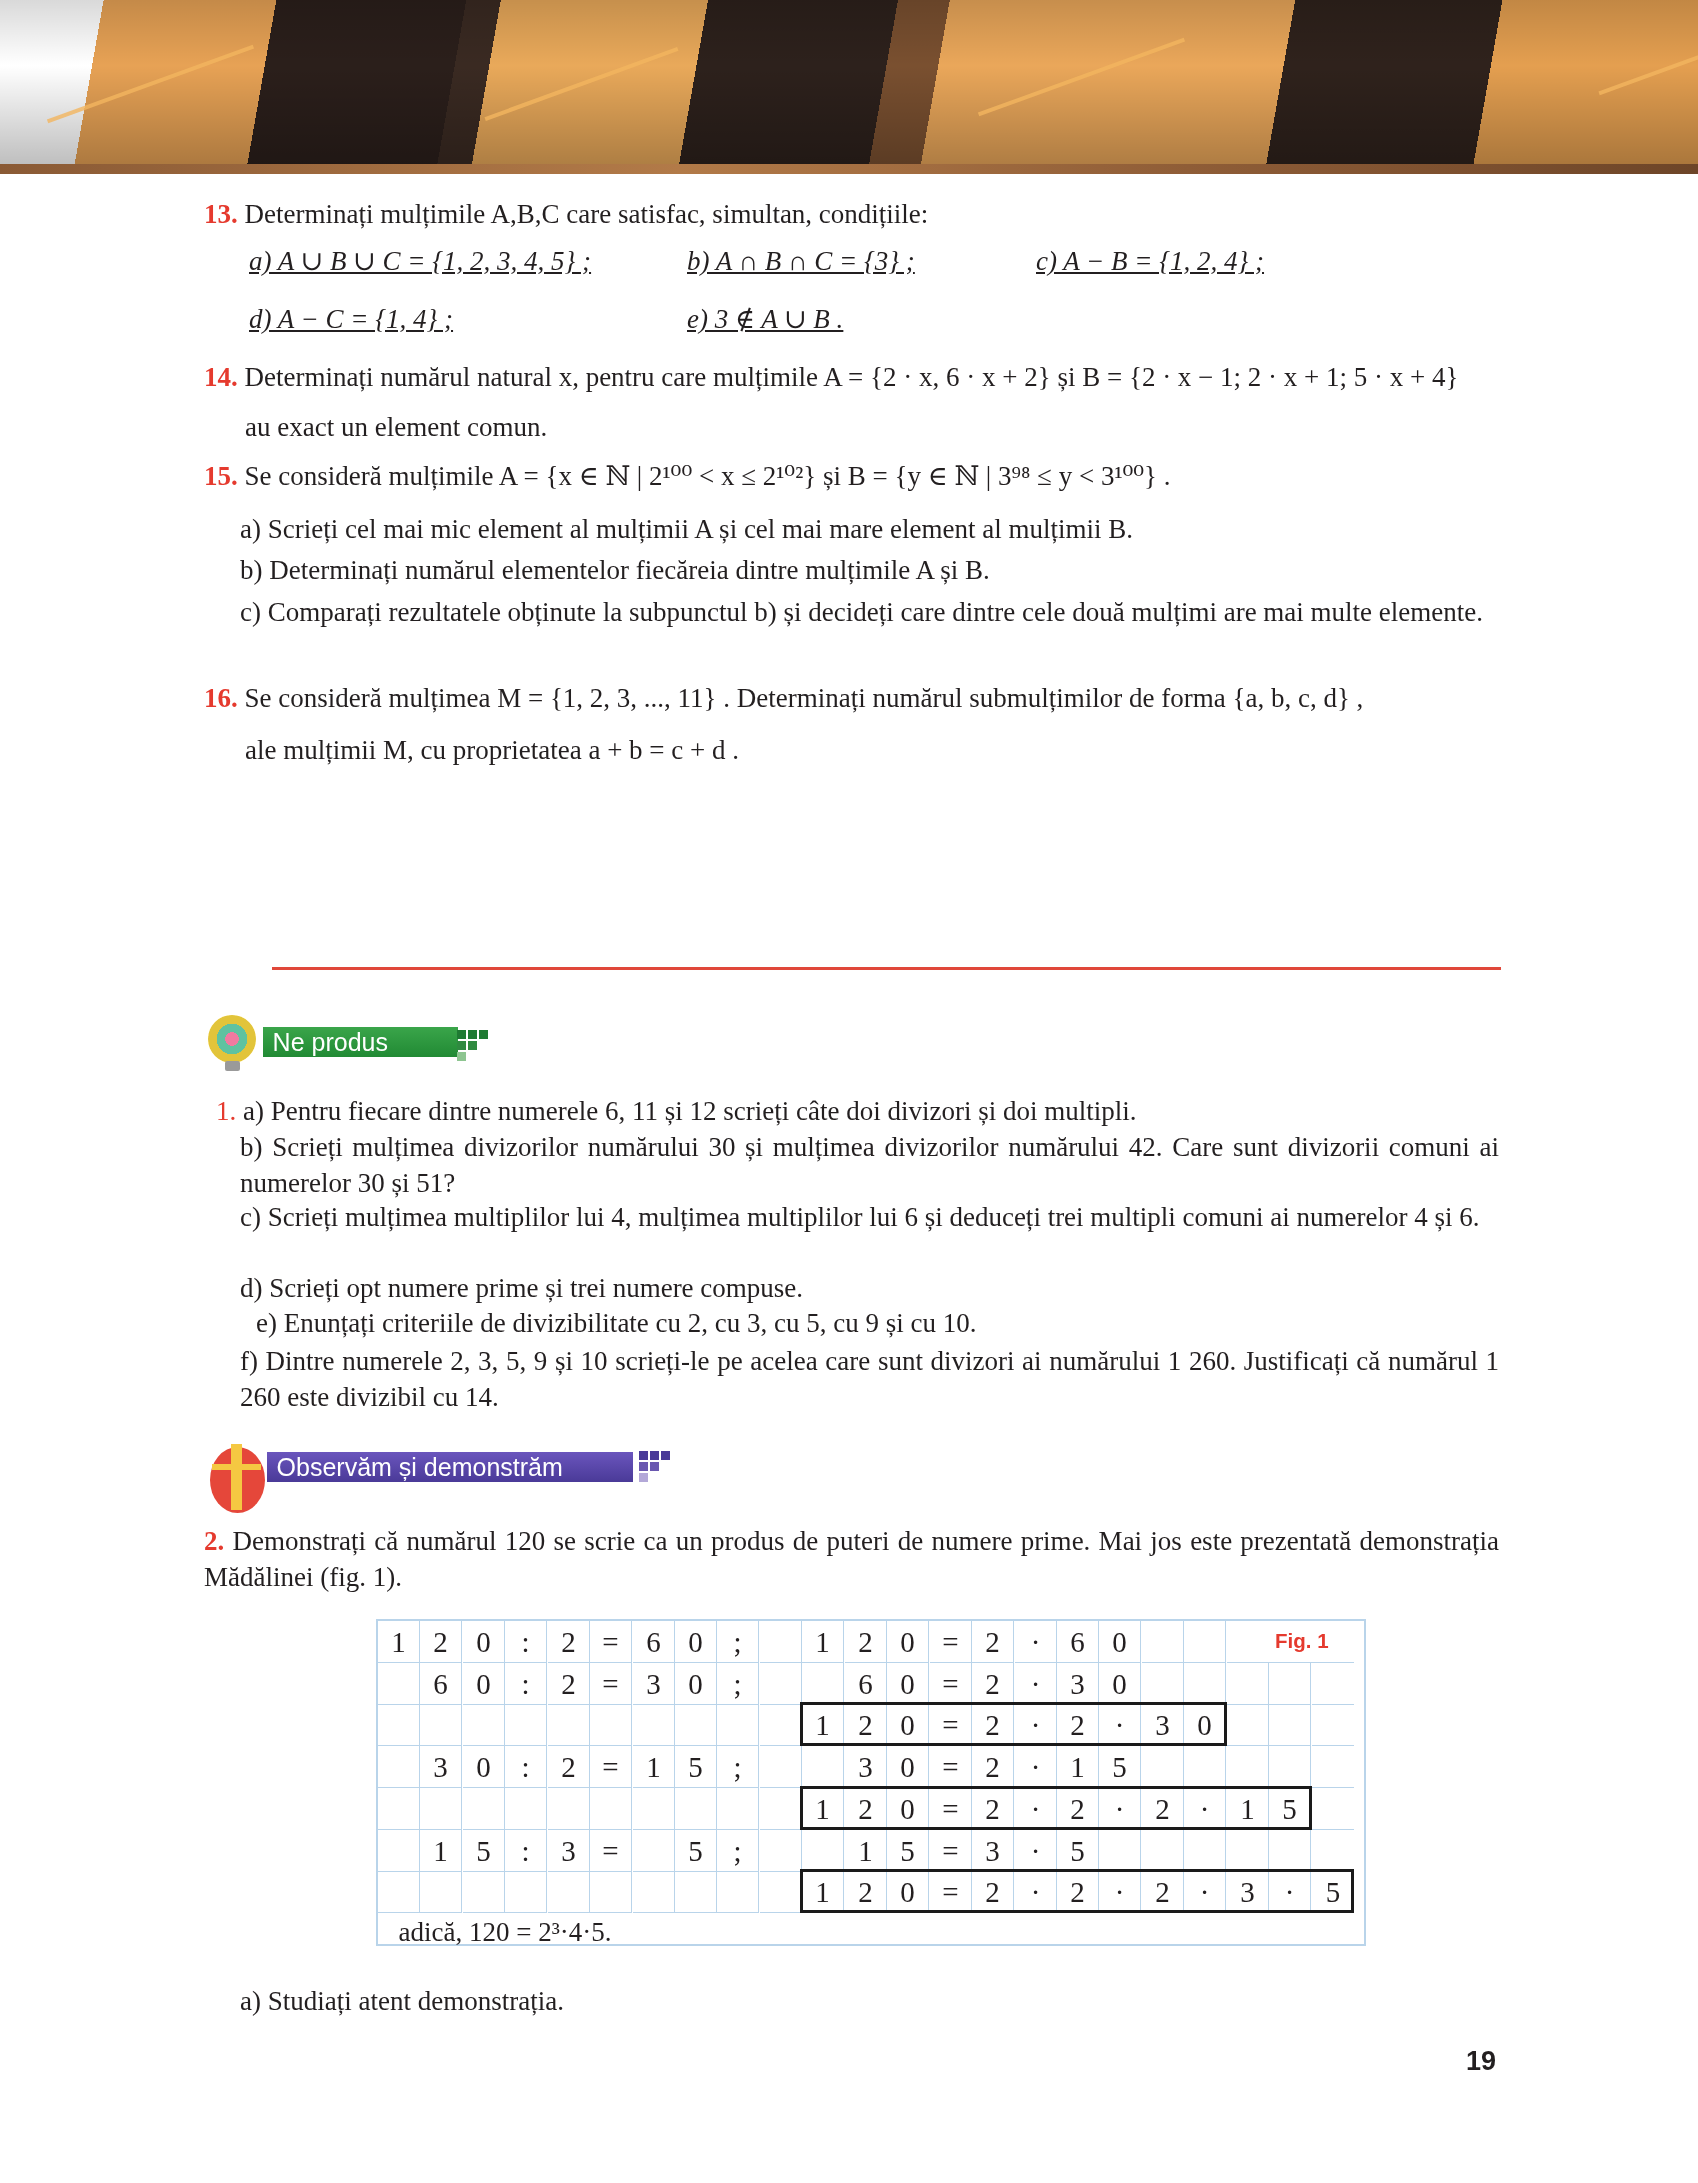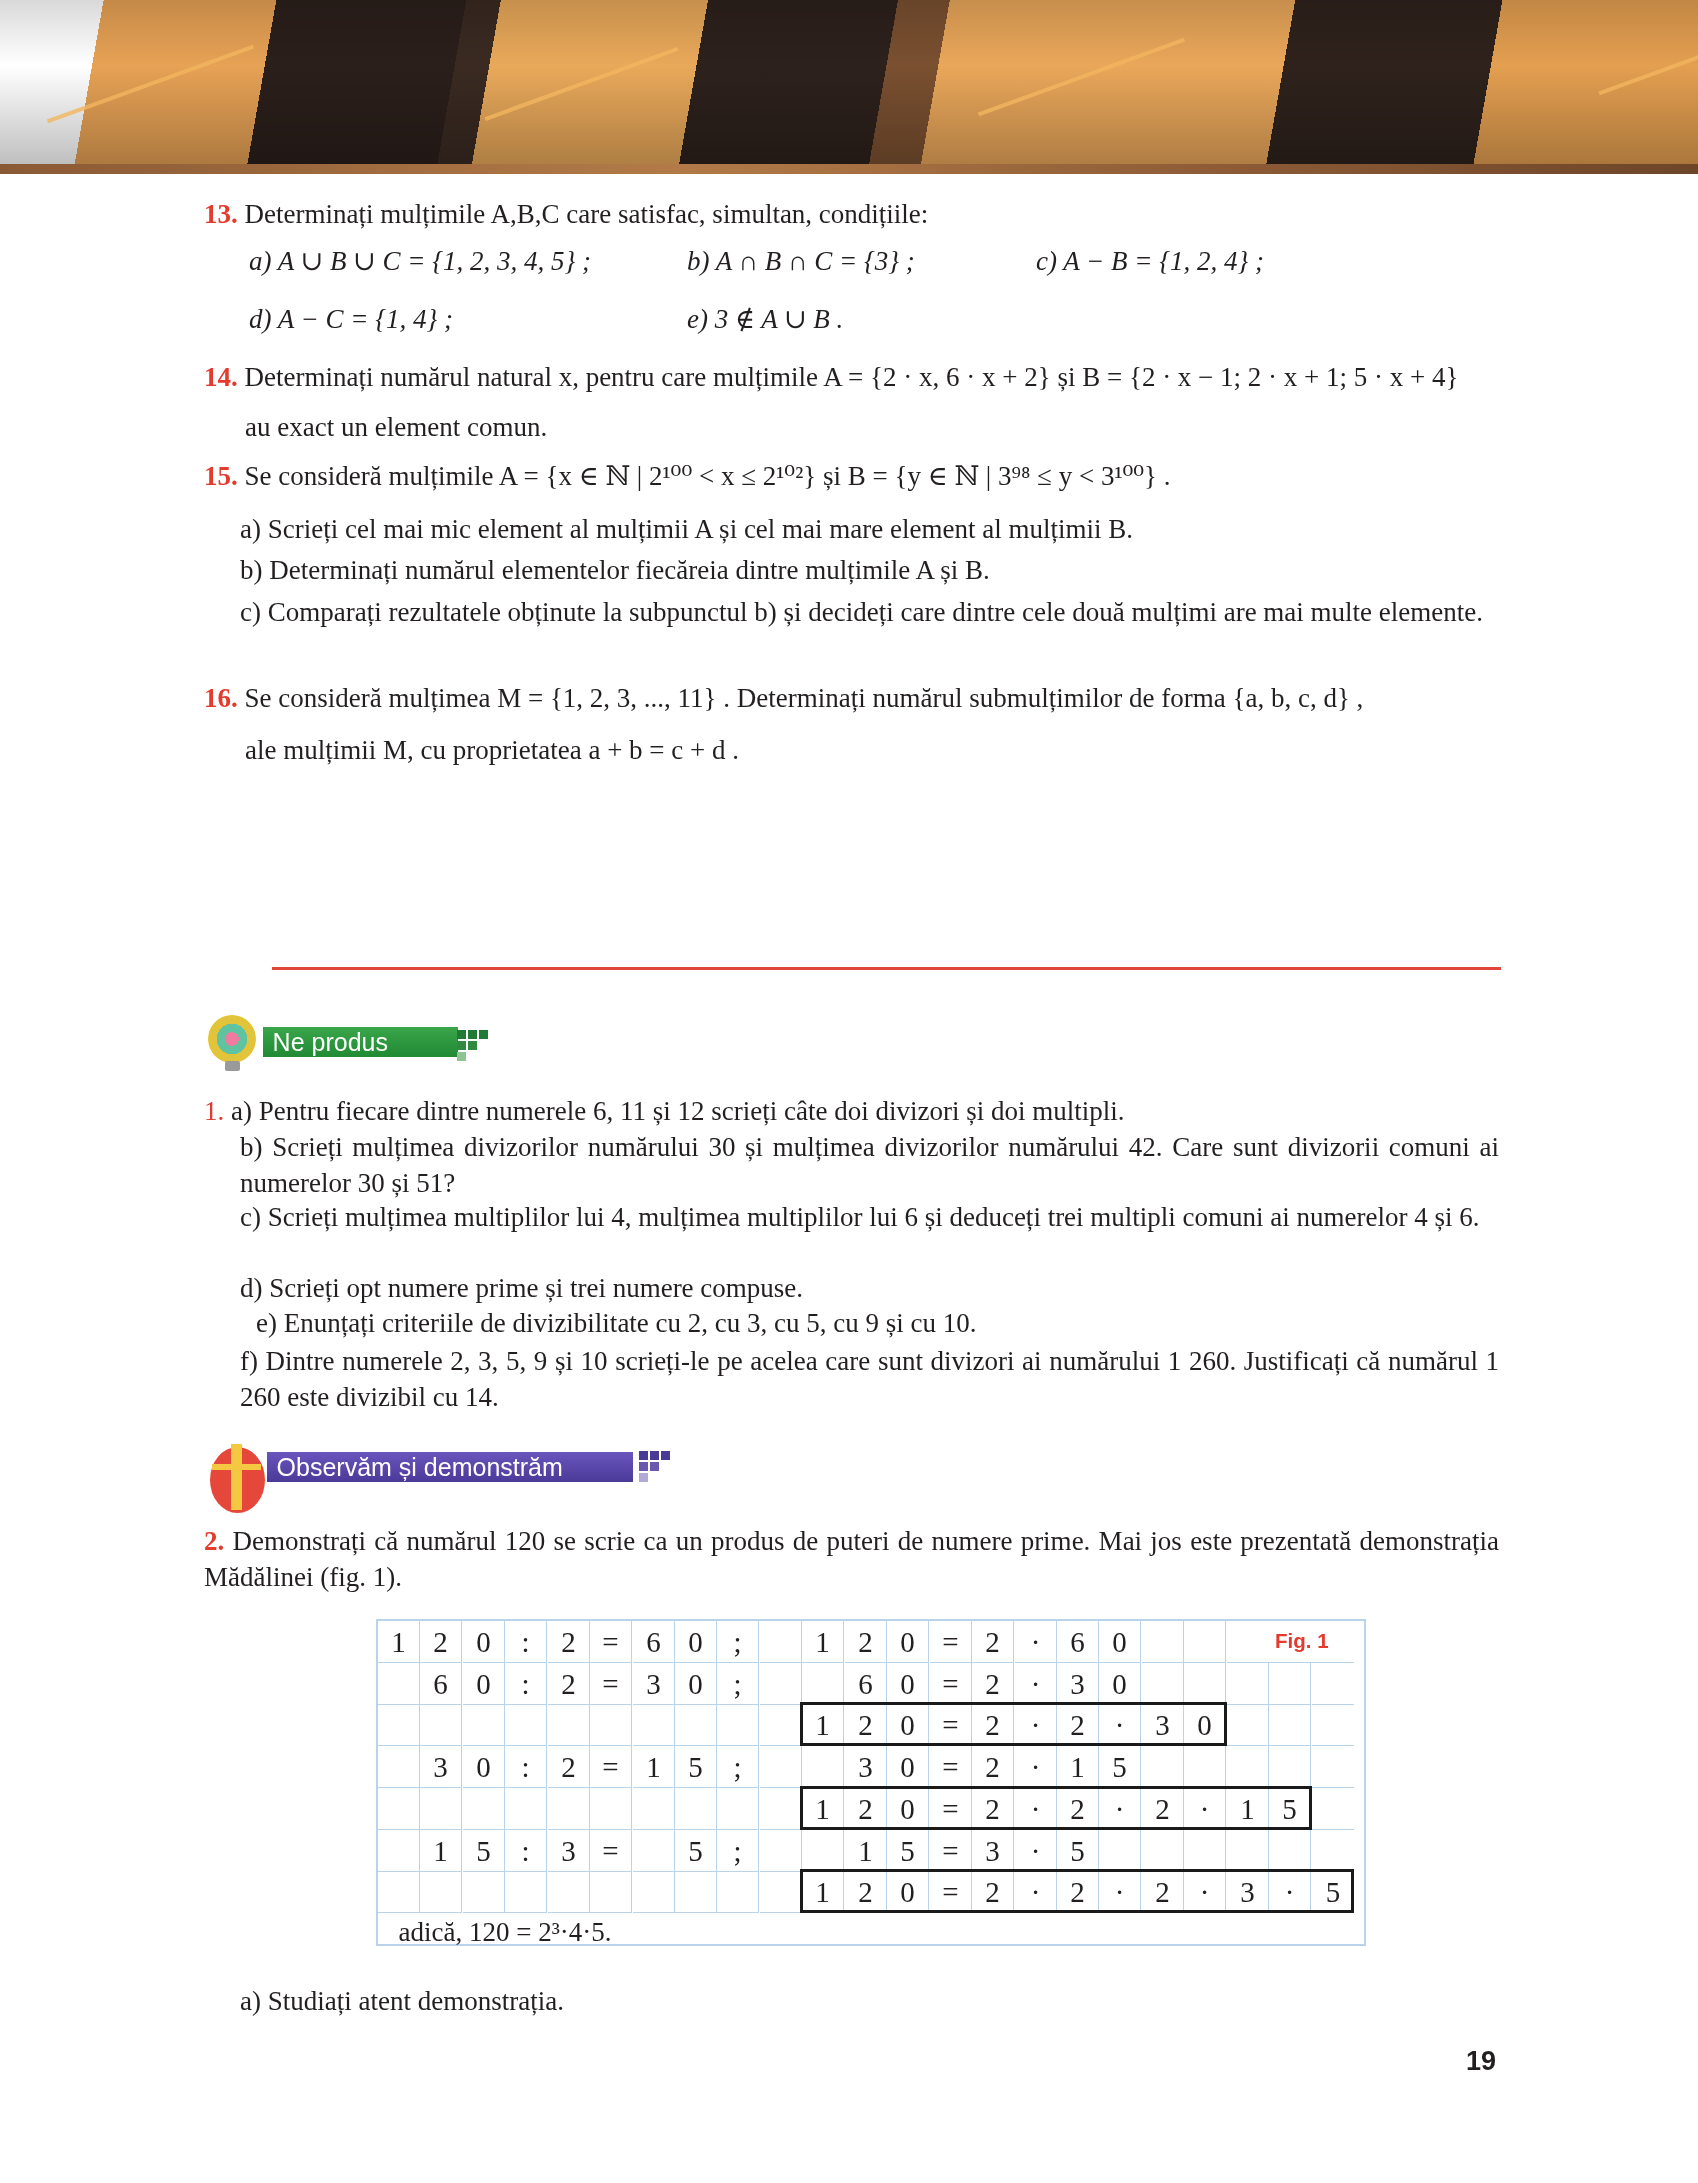--- a/index.html
+++ b/index.html
@@ -10,21 +10,21 @@
       linear-gradient(100deg, transparent 0 6%, #e7a255 6% 16%, #2b1f1b 16% 27%, #3a2a22 27% 29%, #e9a95a 29% 41%, #2d211c 41% 52%, #7a5030 52% 55%, #eaa75a 55% 75%, #2f221c 75% 87%, #e49f50 87% 100%);
   }
   .banner .shade { position:absolute; inset:0;
     background: linear-gradient(180deg, rgba(0,0,0,0.15) 0%, rgba(0,0,0,0) 40%, rgba(0,0,0,0.25) 100%); }
   .banner .beam { position:absolute; height:4.1px; background:#f3b55f; opacity:.8; transform:rotate(-20deg); }
   .banner-strip { position:absolute; left:0; top:164px; width:1698px; height:9.6px;
     background:linear-gradient(90deg,#8a5a35,#b27a48 40%,#8f5d37 70%,#6d4528); }
 
   .txt { position:absolute; font-size:27px; line-height:33px; white-space:nowrap; }
   .num { color:#e53a2e; font-weight:bold; }
-  .it { font-style:italic; }
+  .it { font-style:italic;text-decoration:underline; }
   .para { position:absolute; font-size:27px; line-height:36px; text-align:justify; }
 
   .sec-title { position:absolute; left:274px; top:871px; font-family:"Liberation Sans","DejaVu Sans",sans-serif;
      font-weight:bold; font-size:34px; line-height:51px; color:#231f20; }
   .sec-title .n { color:#e53a2e; }
   .sec-rule { position:absolute; left:272px; top:967px; width:1229px; height:2.7px; background:#e0473a; }
 
   .badge { position:absolute; height:57px; }
   .badge .bar { position:absolute; top:15px; height:30px; color:#fff;
      font-family:"Liberation Sans","DejaVu Sans",sans-serif; font-size:25px; line-height:30px; padding-left:9.6px; }
@@ -93,21 +93,21 @@
   <div style="position:absolute;left:20.5px;top:49px;width:15px;height:9.6px;background:#9a9a9a;border-radius:2.1px;"></div>
   <div class="bar" style="left:59px;width:185px;background:linear-gradient(180deg,#3aa54a,#218a34);">Ne produs</div>
   <div class="sq" style="left:253px;top:18px;background:#1f7a33;"></div>
   <div class="sq" style="left:264px;top:18px;background:#1f7a33;"></div>
   <div class="sq" style="left:275px;top:18px;background:#1f7a33;"></div>
   <div class="sq" style="left:253px;top:29px;background:#2f8a40;"></div>
   <div class="sq" style="left:264px;top:29px;background:#2f8a40;"></div>
   <div class="sq" style="left:253px;top:40px;background:#8dc590;"></div>
 </div>
 
-<div class="txt" style="left:204px;top:1095px;">
+<div class="txt" style="left:216px;top:1095px;">
   <span class="num" style="font-weight:normal;">1.</span>
   <span>a) Pentru fiecare dintre numerele 6, 11 și 12 scrieți câte doi divizori și doi multipli.</span>
 </div>
 <div class="para" style="left:240px;top:1129px;width:1259px;">b) Scrieți mulțimea divizorilor numărului 30 și mulțimea divizorilor numărului 42. Care sunt divizorii comuni ai numerelor 30 și 51?</div>
 <div class="para" style="left:240px;top:1199px;width:1259px;">c) Scrieți mulțimea multiplilor lui 4, mulțimea multiplilor lui 6 și deduceți trei multipli comuni ai numerelor 4 și 6.</div>
 <div class="txt" style="left:240px;top:1272px;">d) Scrieți opt numere prime și trei numere compuse.</div>
 <div class="txt" style="left:256px;top:1307px;">e) Enunțați criteriile de divizibilitate cu 2, cu 3, cu 5, cu 9 și cu 10.</div>
 <div class="para" style="left:240px;top:1343px;width:1259px;">f) Dintre numerele 2, 3, 5, 9 și 10 scrieți-le pe acelea care sunt divizori ai numărului 1 260. Justificați că numărul 1 260 este divizibil cu 14.</div>
 
 <div class="badge" style="left:204px;top:1437px;width:486px;">

